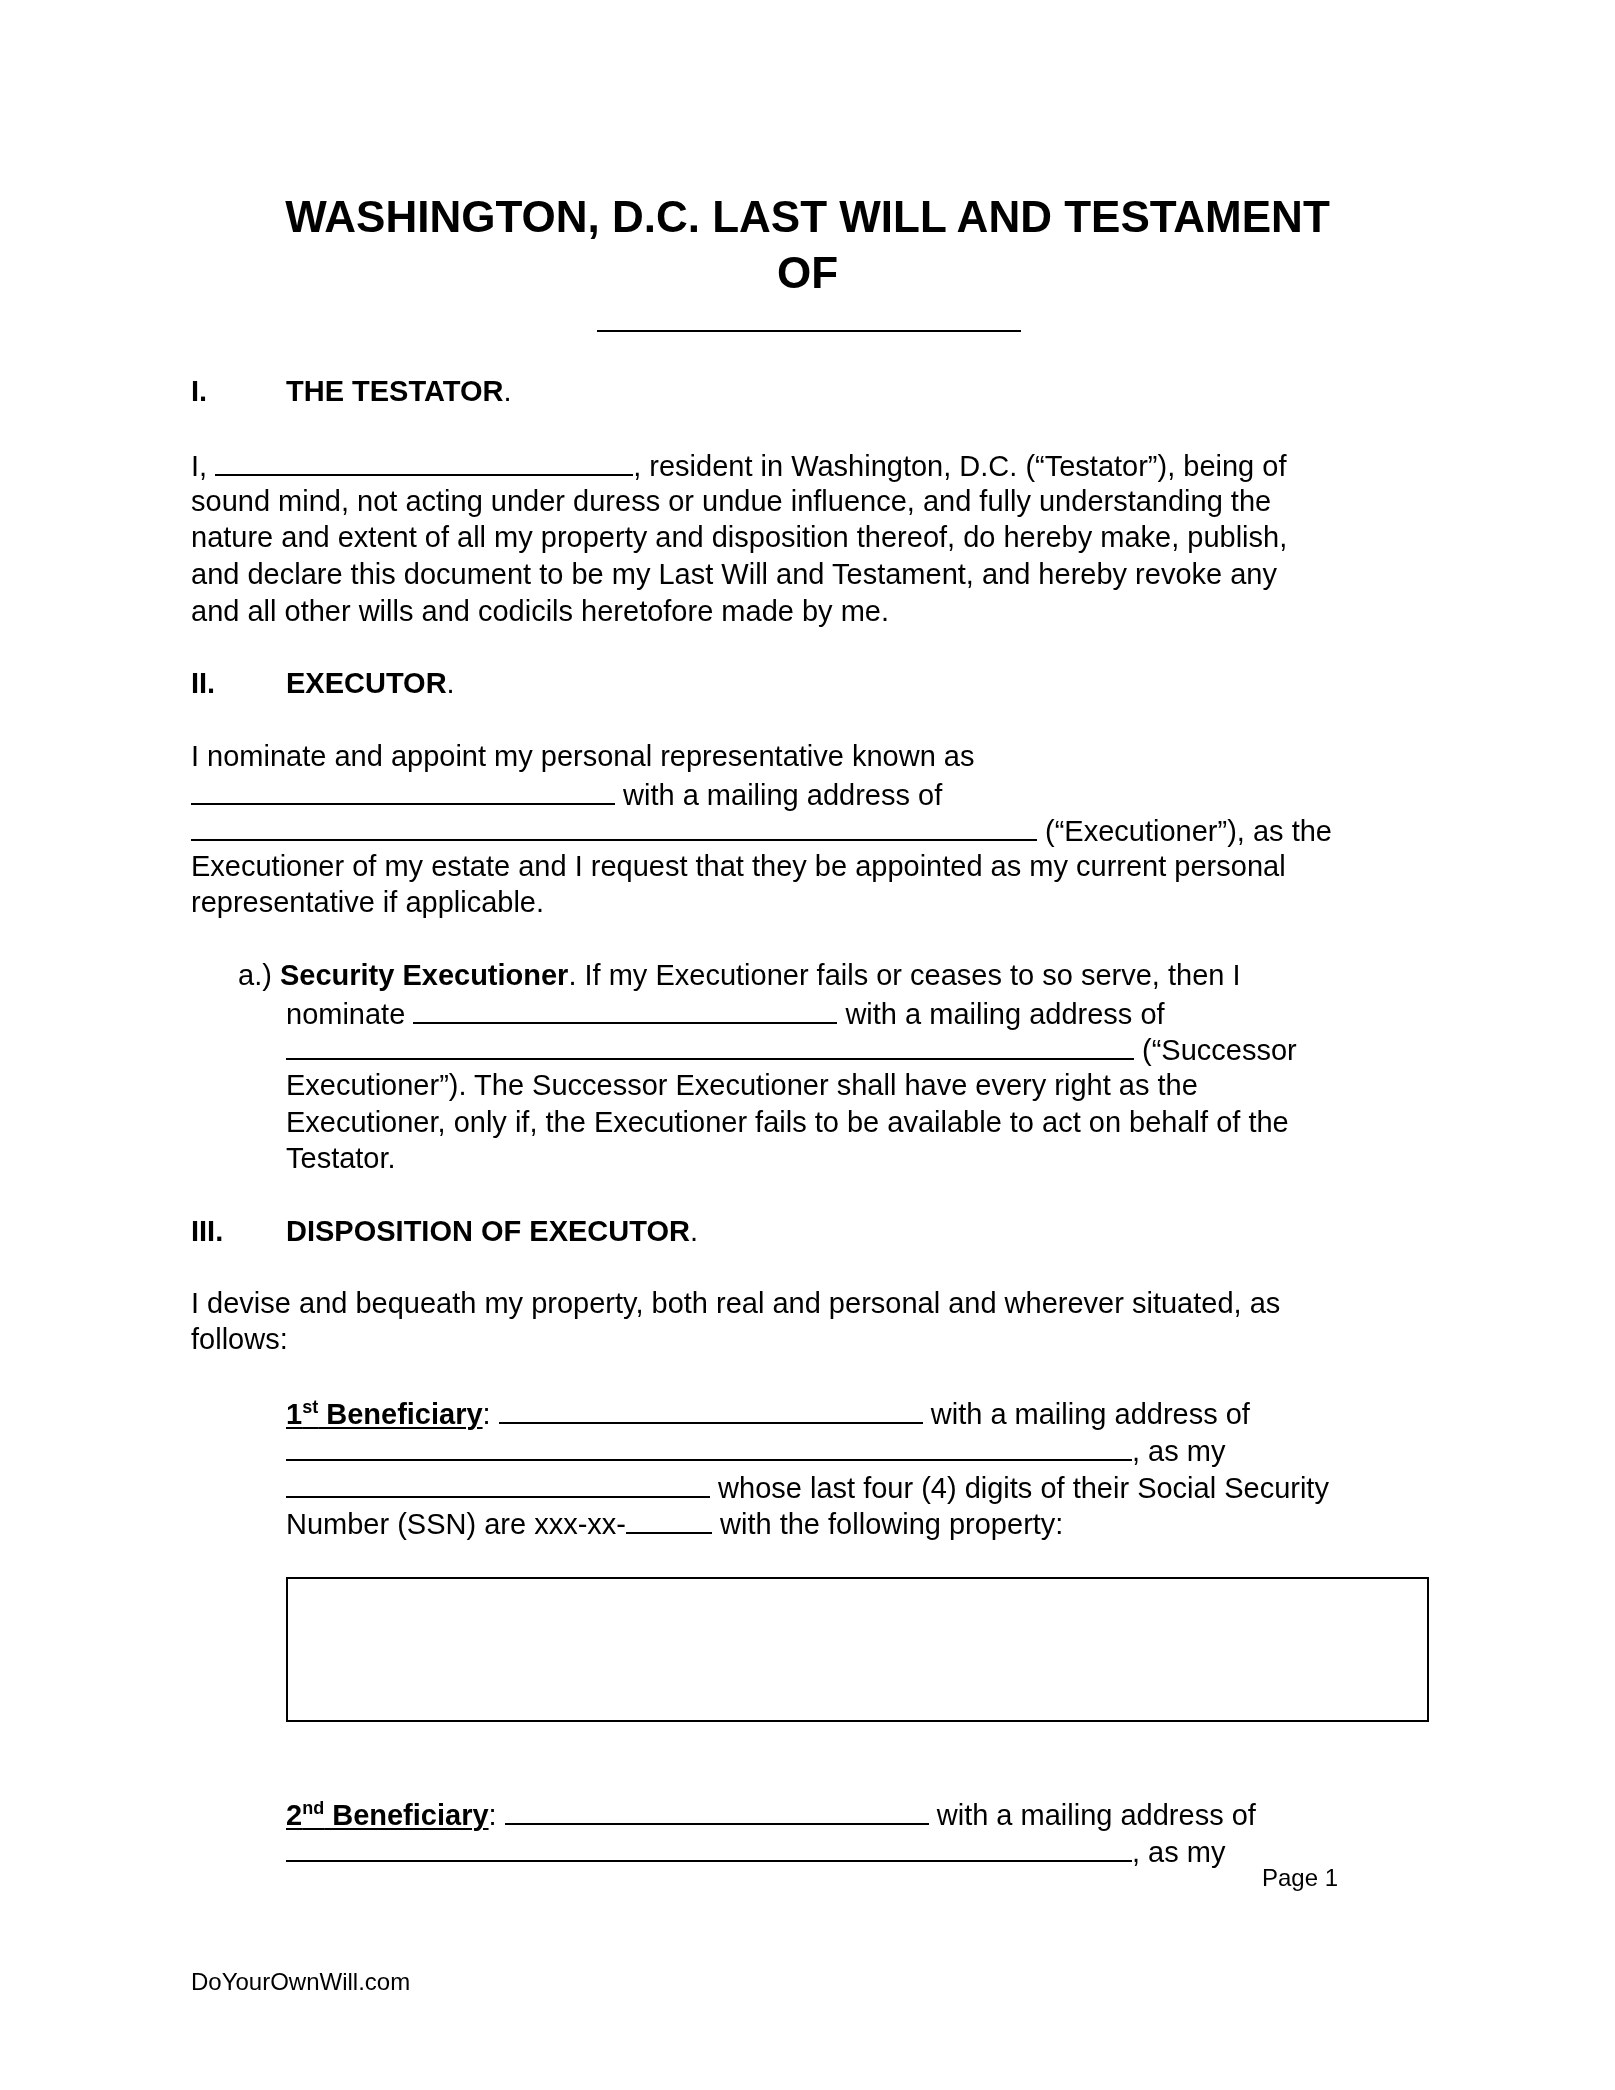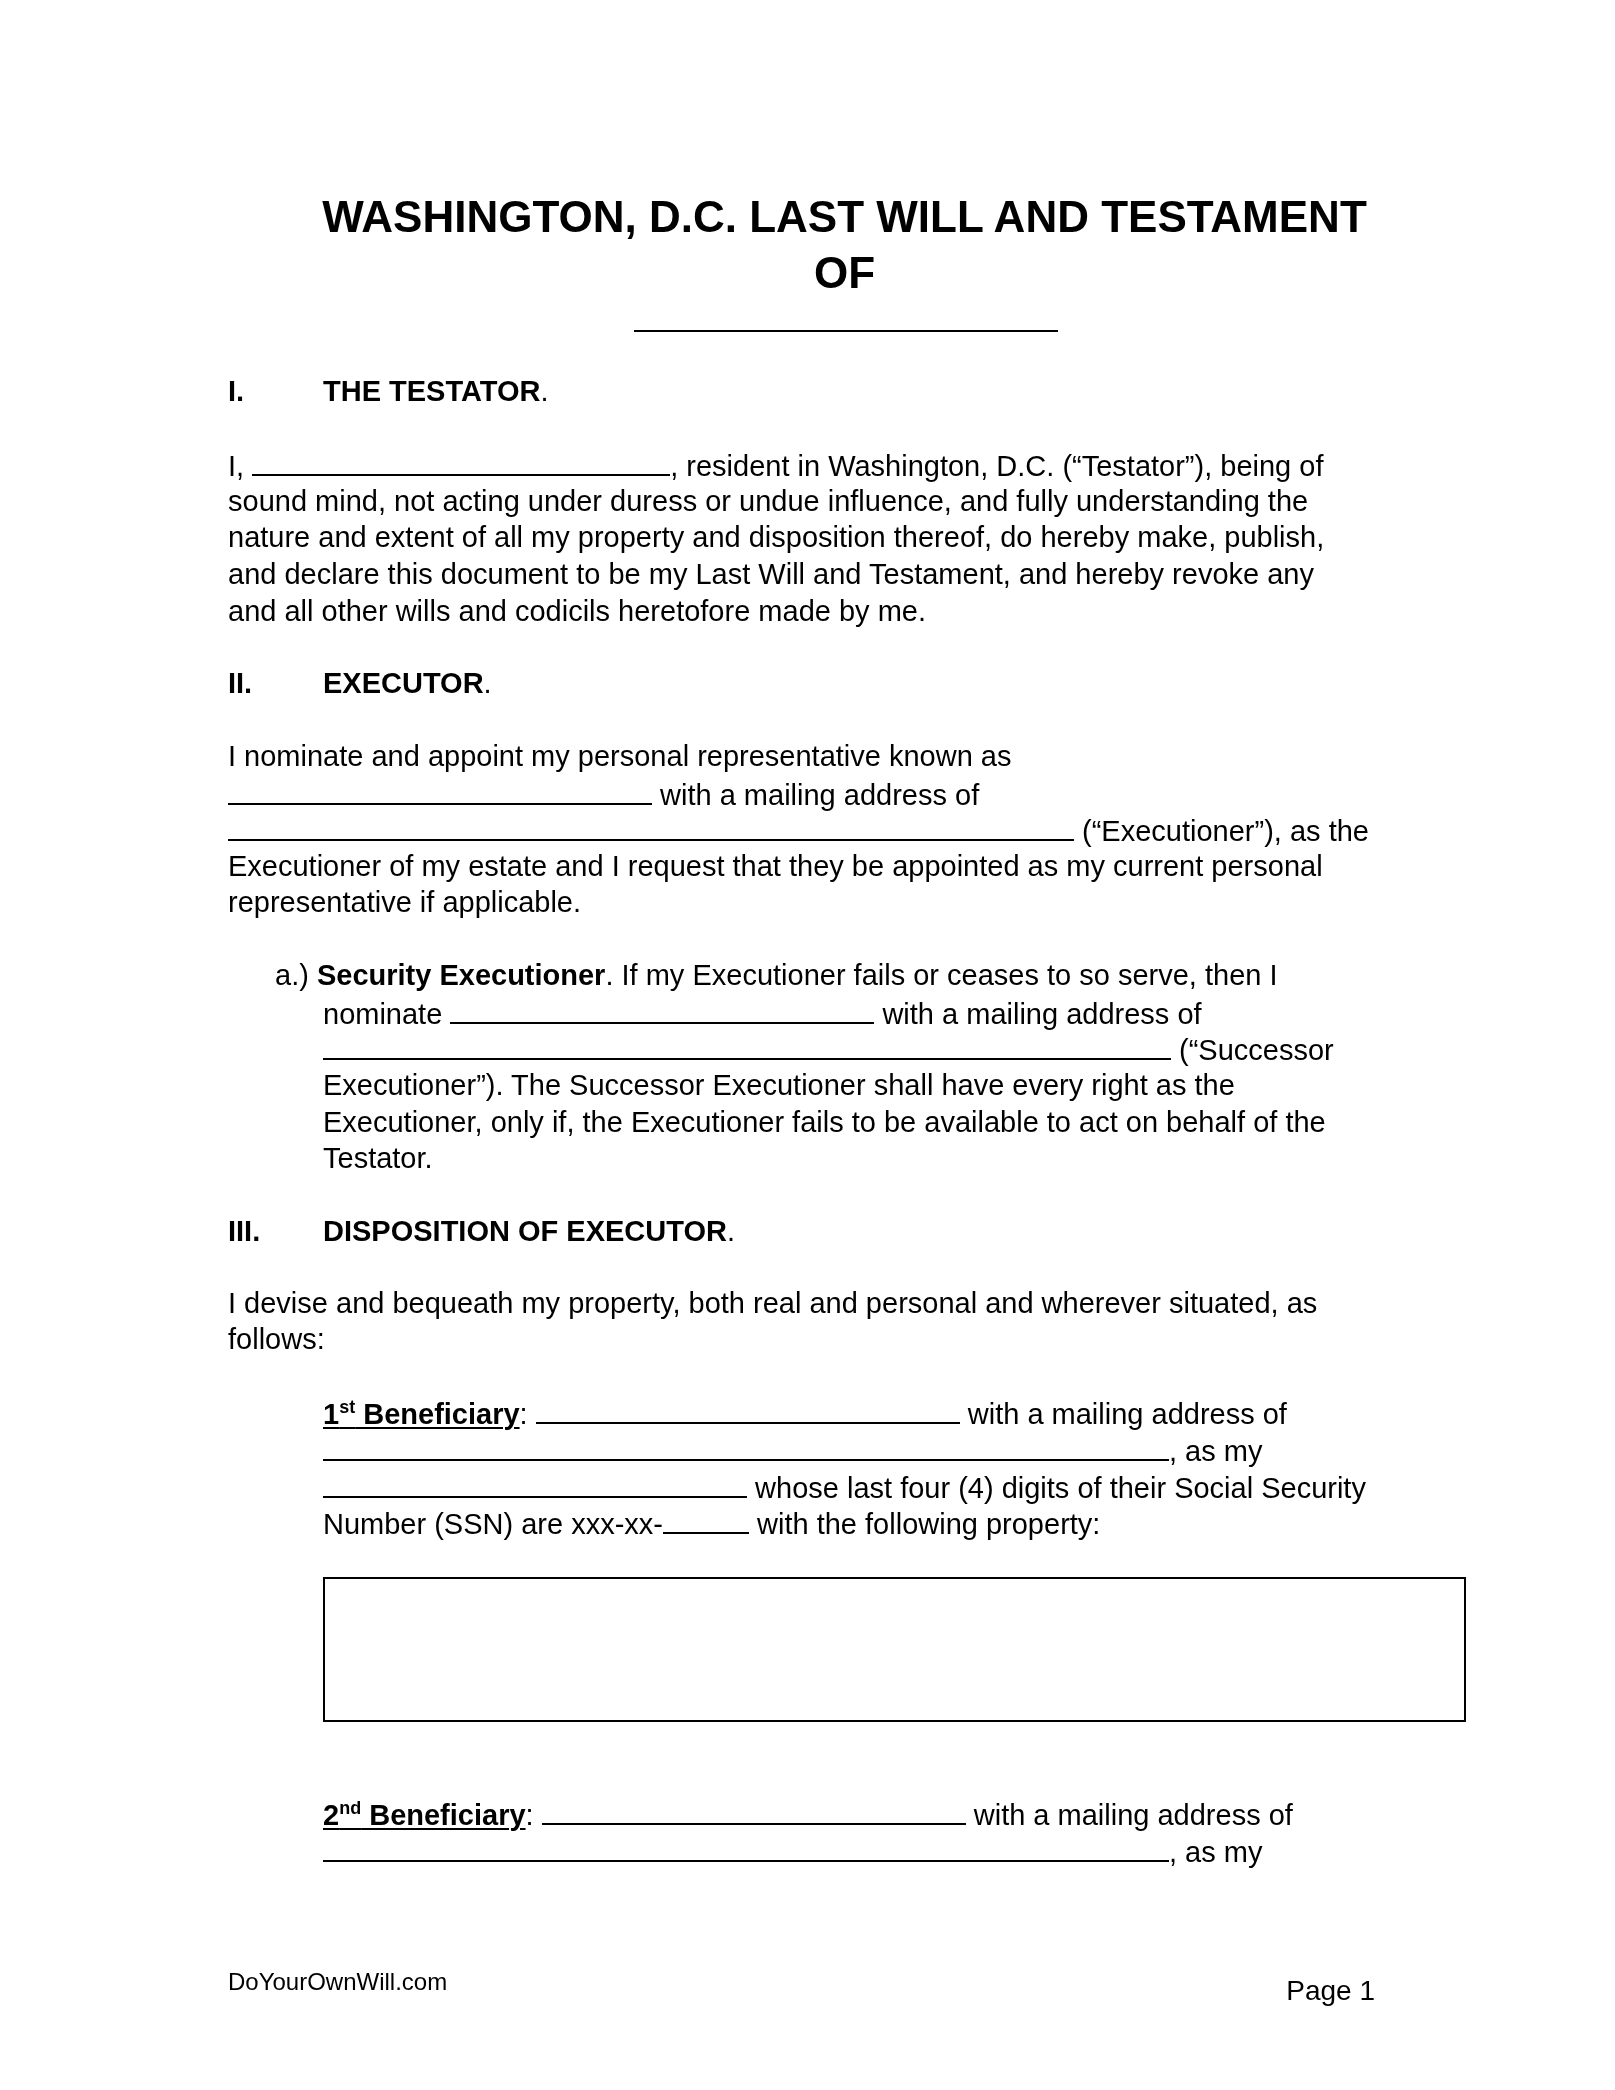--- a/index.html
+++ b/index.html
@@ -1,32 +1,32 @@
 <!DOCTYPE html>
 <html><head>
 <meta charset="utf-8">
 <style>
   html, body { margin: 0; padding: 0; background: #ffffff; }
   body { width: 1615px; height: 2090px; position: relative; overflow: hidden;
          font-family: "Liberation Sans", sans-serif; color: #000; }
-  .page { position: absolute; left: 0; top: 0; width: 1479px; height: 2090px; background: #fff; margin-left: 37px; }
+  .page { position: absolute; left: 0; top: 0; width: 1479px; height: 2090px; background: #fff; }
   .title { position: absolute; left: 0; width: 1615px; text-align: center; font-weight: bold;
            font-size: 44px; line-height: 54px; }
   .title-line { position: absolute; left: 597px; width: 424px; top: 330px; border-top: 2px solid #000; }
   .heading { position: absolute; left: 191px; font-weight: bold; font-size: 29px; line-height: 36px; }
   .heading .num { display: inline-block; width: 95px; }
   .heading .dot { font-weight: normal; }
   .line { position: absolute; font-size: 29px; line-height: 36.7px; white-space: nowrap; }
   .blank { display: inline-block; border-bottom: 2px solid #000; height: 28px; vertical-align: baseline; }
   .b { font-weight: bold; }
   .u { text-decoration: underline; text-decoration-thickness: 2px; text-underline-offset: 3px; }
   sup { font-size: 18px; line-height: 0; text-align: center; }
   .box { position: absolute; left: 286px; top: 1577px; width: 1139px; height: 141px; border: 2px solid #000; }
   .footer-left { position: absolute; left: 191px; top: 1968px; font-size: 24px; }
-  .footer-right { position: absolute; right: 141px; top: 1975px; font-size: 28px; }
+  .footer-right { position: absolute; right: 141px; top: 1864px; font-size: 24px; }
 </style>
 </head>
 <body>
 
 <div class="page">
 
   <div class="title" style="top:190px;">WASHINGTON, D.C. LAST WILL AND TESTAMENT</div>
   <div class="title" style="top:246px;">OF</div>
   <div class="title-line"></div>
 

